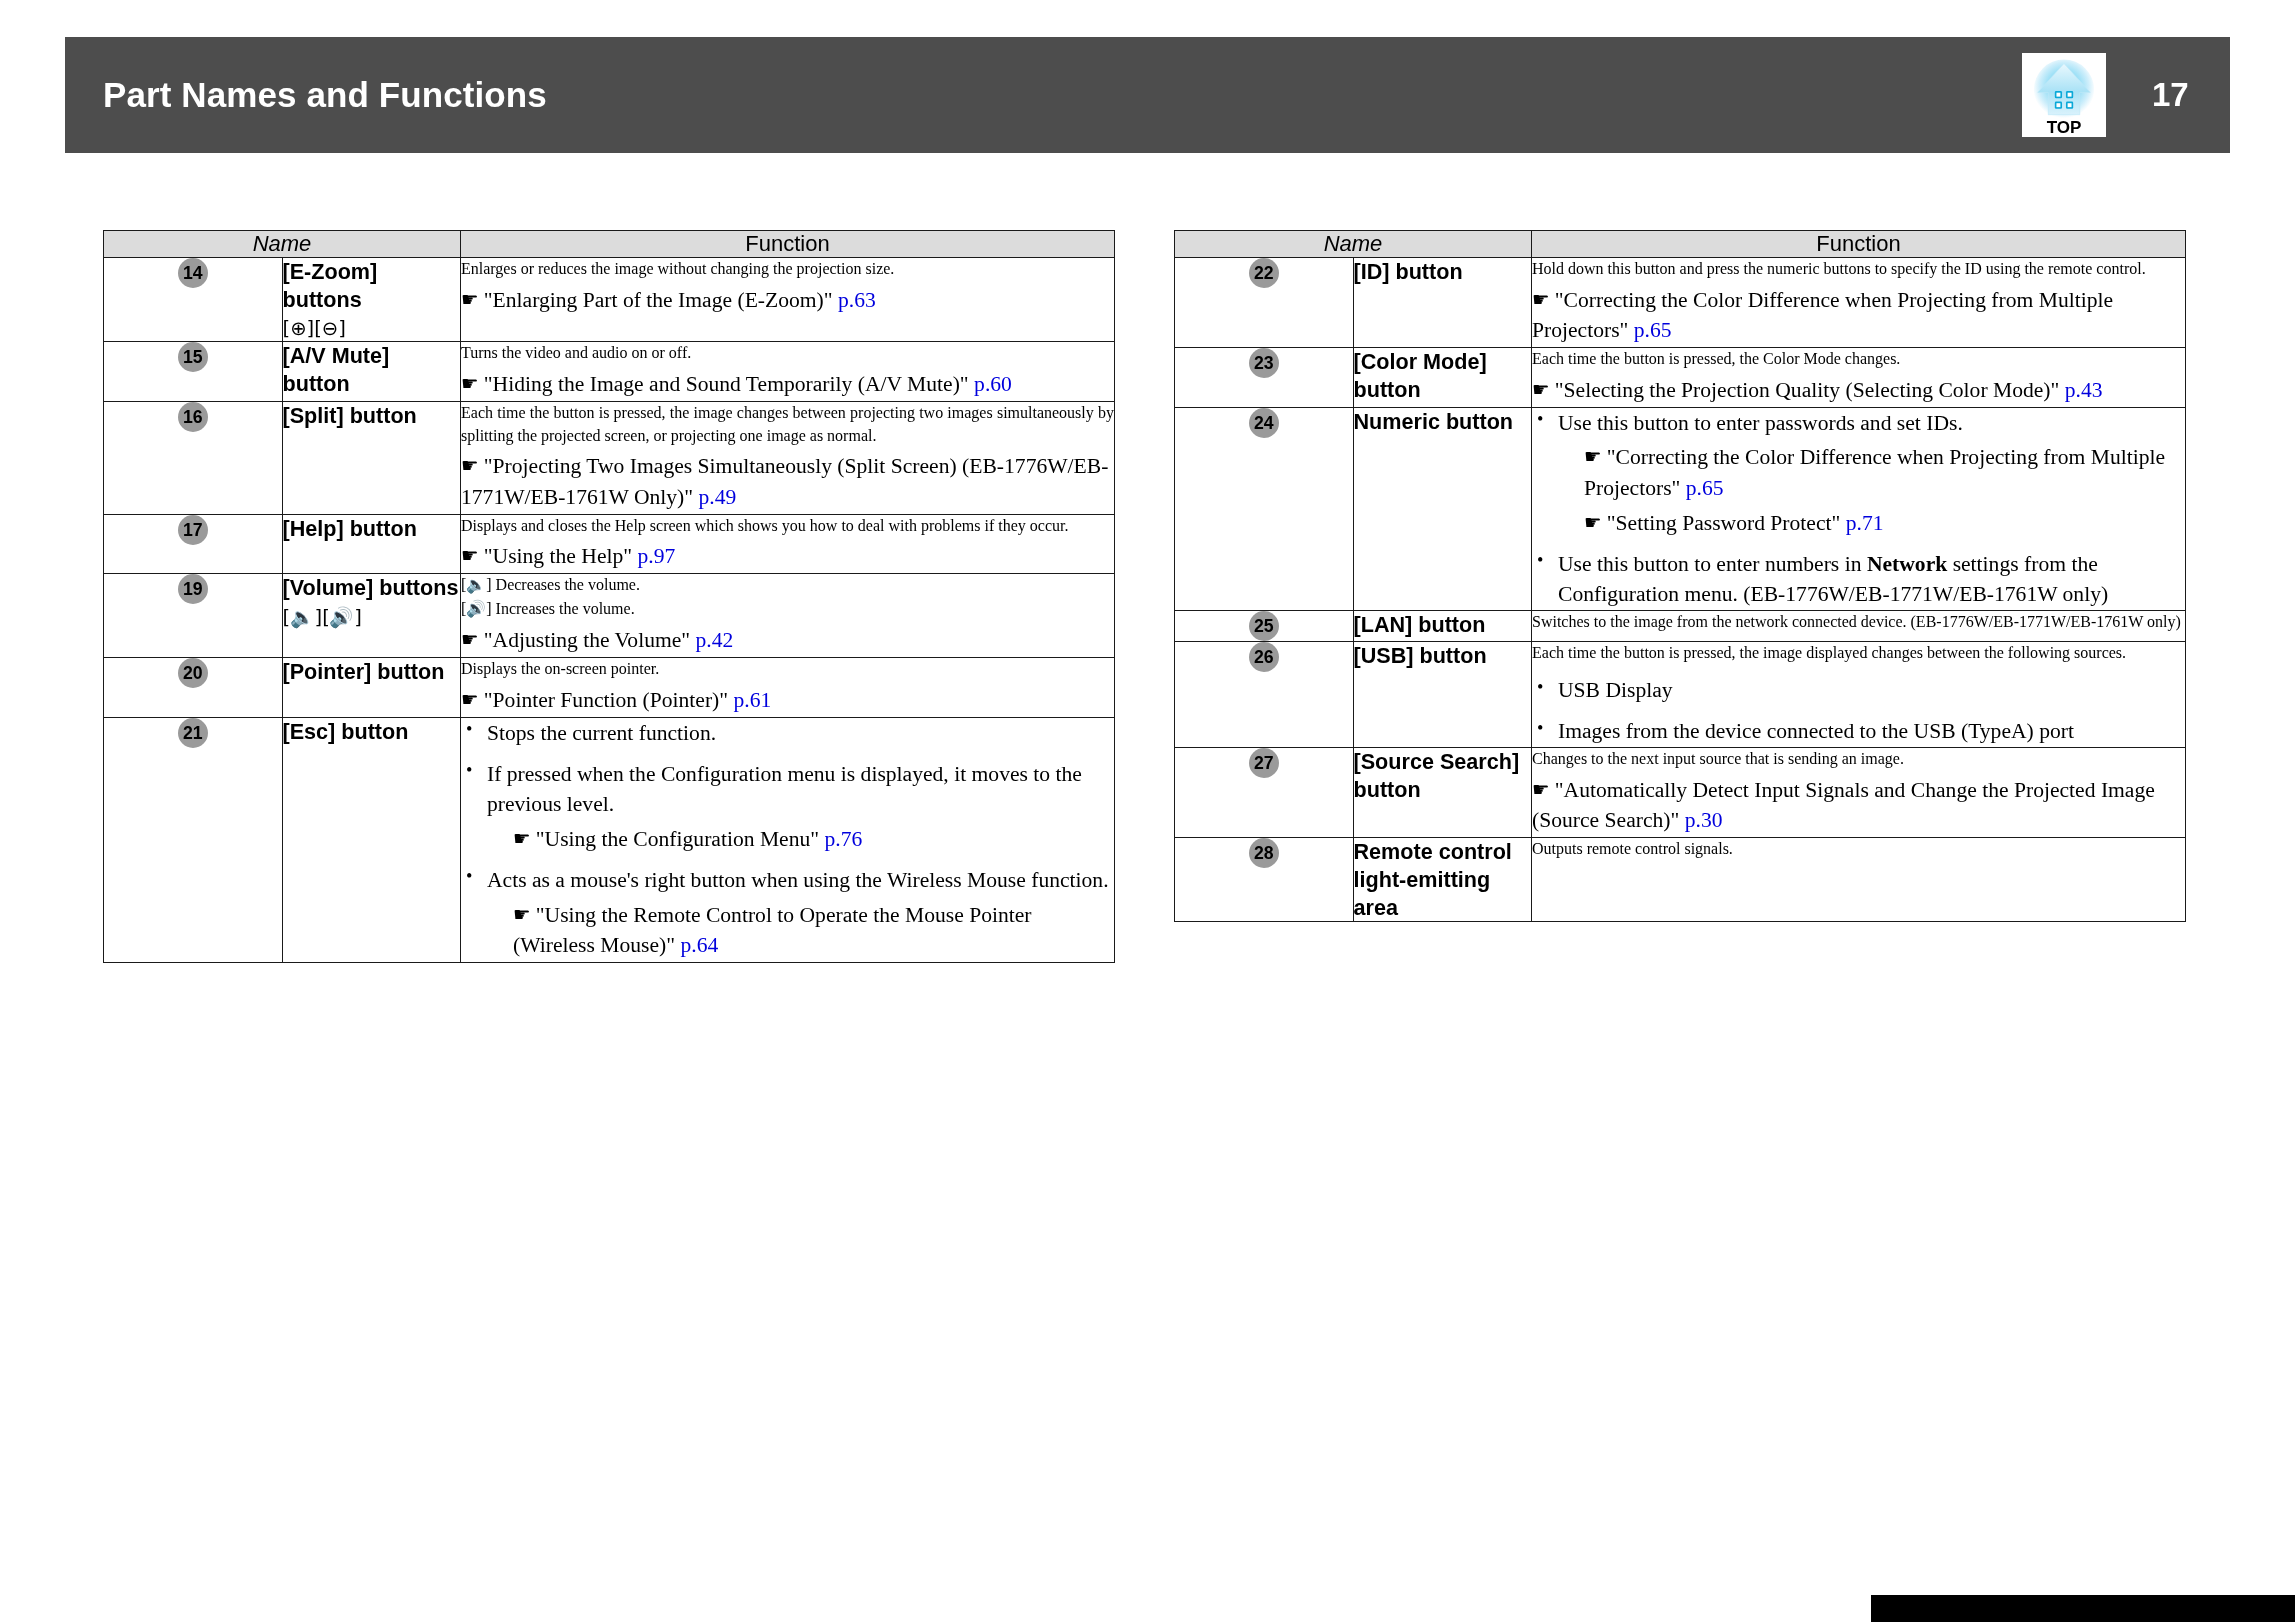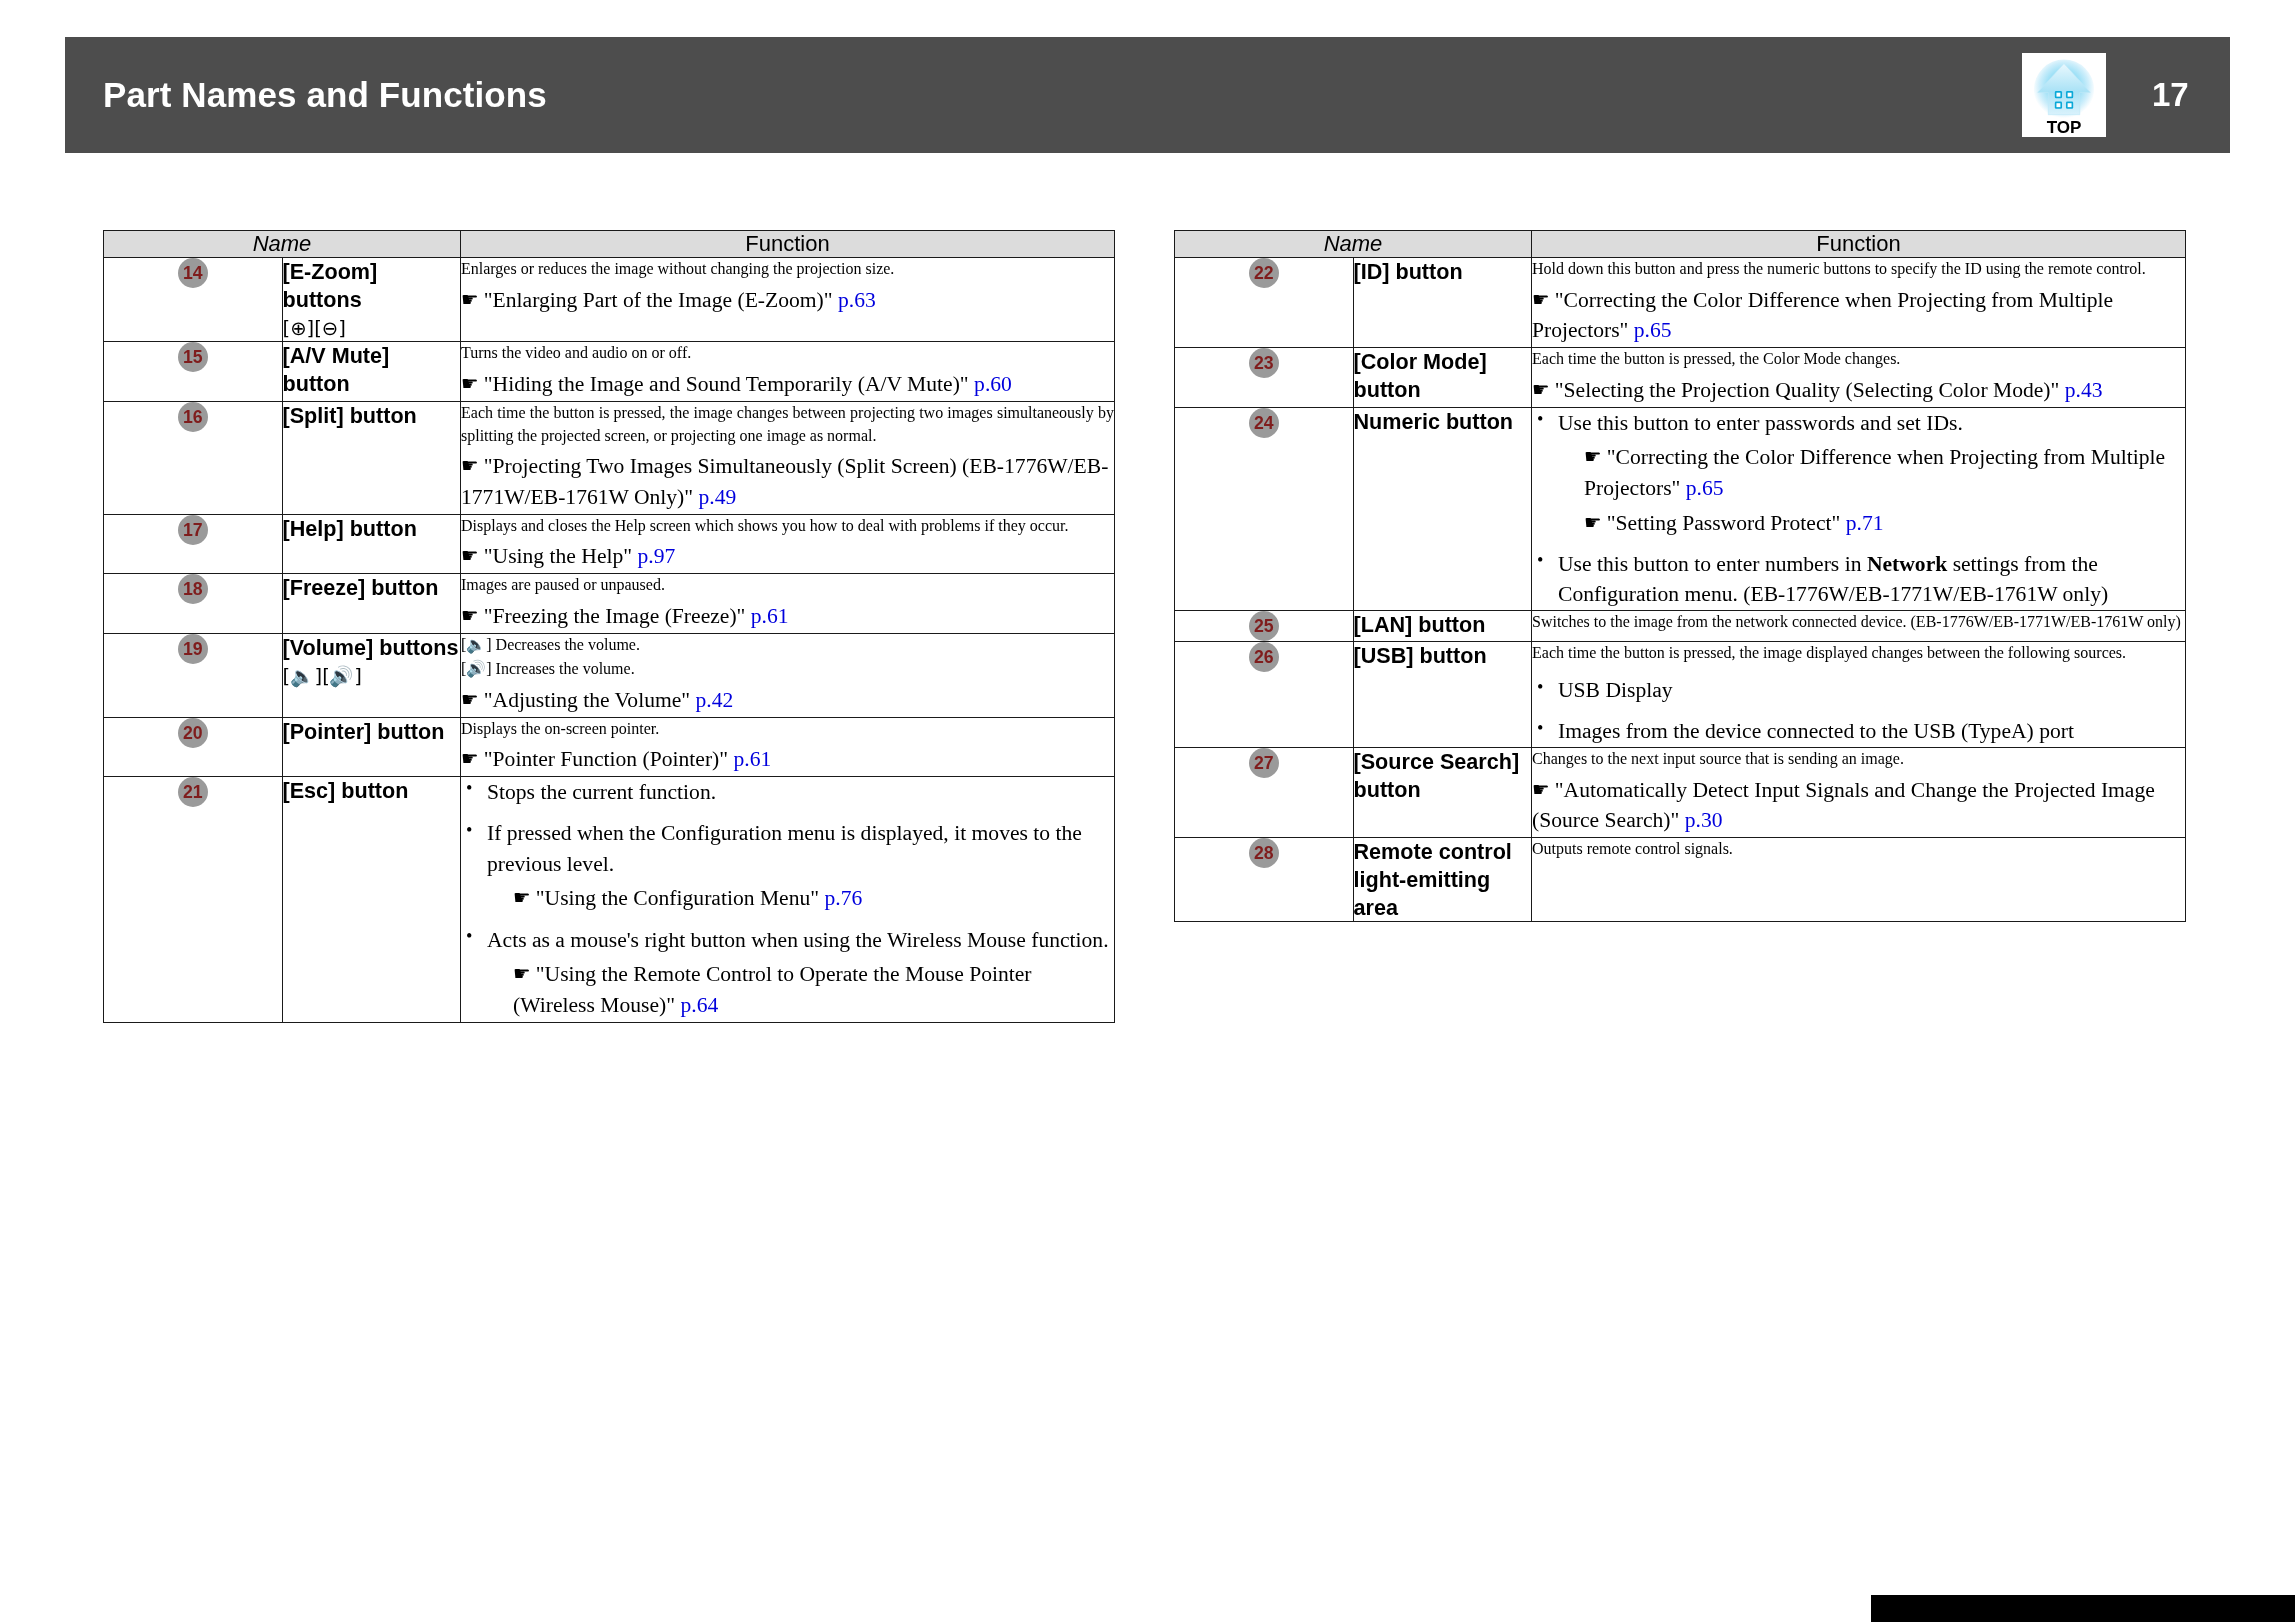--- a/index.html
+++ b/index.html
@@ -112,21 +112,21 @@
   td.func-cell {
     padding: 11.8px 13px 14.4px 14.4px;
   }
 
   .circle-num {
     display: inline-block;
     width: 30px;
     height: 30px;
     border-radius: 50%;
     background: #9a9a9a;
-    color: #7f1d1d;
+    color: #000000;
     font-family: "Liberation Sans", "DejaVu Sans", sans-serif;
     font-weight: bold;
     font-size: 17.7px;
     line-height: 30px;
     text-align: center;
     vertical-align: top;
   }
 
   .name-text {
     font-family: "Liberation Sans", "DejaVu Sans", sans-serif;
@@ -311,34 +311,20 @@
             <span class="name-text">[Help] button</span>
           </td>
           <td class="func-cell">
             <p class="func-line just">Displays and closes the Help screen which shows you how to deal with problems if they occur.</p>
             <p class="func-ref">
               <span class="hand">☛</span><span>"Using the Help"</span> <span class="pg">p.97</span>
             </p>
           </td>
         </tr>
 
-        <tr>
-          <td class="num-cell">
-            <span class="circle-num">18</span>
-          </td>
-          <td class="name-cell">
-            <span class="name-text">[Freeze] button</span>
-          </td>
-          <td class="func-cell">
-            <p class="func-line">Images are paused or unpaused.</p>
-            <p class="func-ref">
-              <span class="hand">☛</span><span>"Freezing the Image (Freeze)"</span> <span class="pg">p.61</span>
-            </p>
-          </td>
-        </tr>
 
         <tr>
           <td class="num-cell">
             <span class="circle-num">19</span>
           </td>
           <td class="name-cell">
             <span class="name-text">[Volume] buttons</span>
             <span class="name-sub zoomglyph">[🔈][🔊]</span>
           </td>
           <td class="func-cell">

